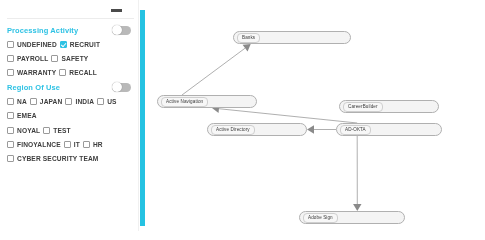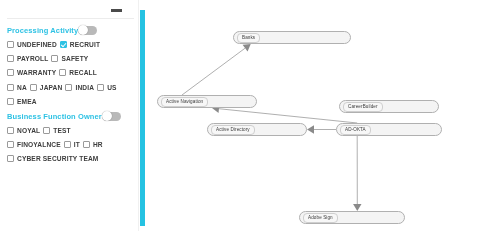--- a/index.html
+++ b/index.html
@@ -44,21 +44,21 @@
     background:#4a4a4a;
     cursor:pointer;
     margin-top:2px;
   }
   #titlebar-rule{
     height:1px;background:#ececec;margin:0 0 4px 0;
   }
 
   .section{margin-bottom:1px;}
   .section-head{
-    display:flex;align-items:center;justify-content:flex-start;
+    display:flex;align-items:center;justify-content:space-between;
     height:14px;
     padding-right:3px;
   }
   .section-title{
     color:#2ec2e4;
     font-size:7.5px;
     font-weight:bold;
     letter-spacing:.1px;
     white-space:nowrap;
   }
@@ -197,52 +197,52 @@
                 <span class="box"></span>
                 <span class="cb-label">WARRANTY</span>
               </label>
               <label class="cb">
                 <span class="box"></span>
                 <span class="cb-label">RECALL</span>
               </label>
             </div>
           </div>
           <div class="section">
-            <div class="cb-row">
-              <label class="cb">
-                <span class="box"></span>
-                <span class="cb-label">NA</span>
-              </label>
-              <label class="cb">
-                <span class="box"></span>
-                <span class="cb-label">JAPAN</span>
-              </label>
-              <label class="cb">
-                <span class="box"></span>
-                <span class="cb-label">INDIA</span>
-              </label>
-              <label class="cb">
-                <span class="box"></span>
-                <span class="cb-label">US</span>
-              </label>
-            </div>
-            <div class="cb-row">
-              <label class="cb">
-                <span class="box"></span>
-                <span class="cb-label">EMEA</span>
-              </label>
-            </div>
-          </div>
-          <div class="section">
             <div class="section-head">
-              <div class="section-title">Business Function Owner</div>
+              <div class="section-title">Region Of Use</div>
               <div class="toggle">
                 <div class="knob"></div>
               </div>
             </div>
+            <div class="cb-row">
+              <label class="cb">
+                <span class="box"></span>
+                <span class="cb-label">NA</span>
+              </label>
+              <label class="cb">
+                <span class="box"></span>
+                <span class="cb-label">JAPAN</span>
+              </label>
+              <label class="cb">
+                <span class="box"></span>
+                <span class="cb-label">INDIA</span>
+              </label>
+              <label class="cb">
+                <span class="box"></span>
+                <span class="cb-label">US</span>
+              </label>
+            </div>
+            <div class="cb-row">
+              <label class="cb">
+                <span class="box"></span>
+                <span class="cb-label">EMEA</span>
+              </label>
+            </div>
+          </div>
+          <div class="section">
             <div class="cb-row">
               <label class="cb">
                 <span class="box"></span>
                 <span class="cb-label">NOYAL</span>
               </label>
               <label class="cb">
                 <span class="box"></span>
                 <span class="cb-label">TEST</span>
               </label>
             </div>

